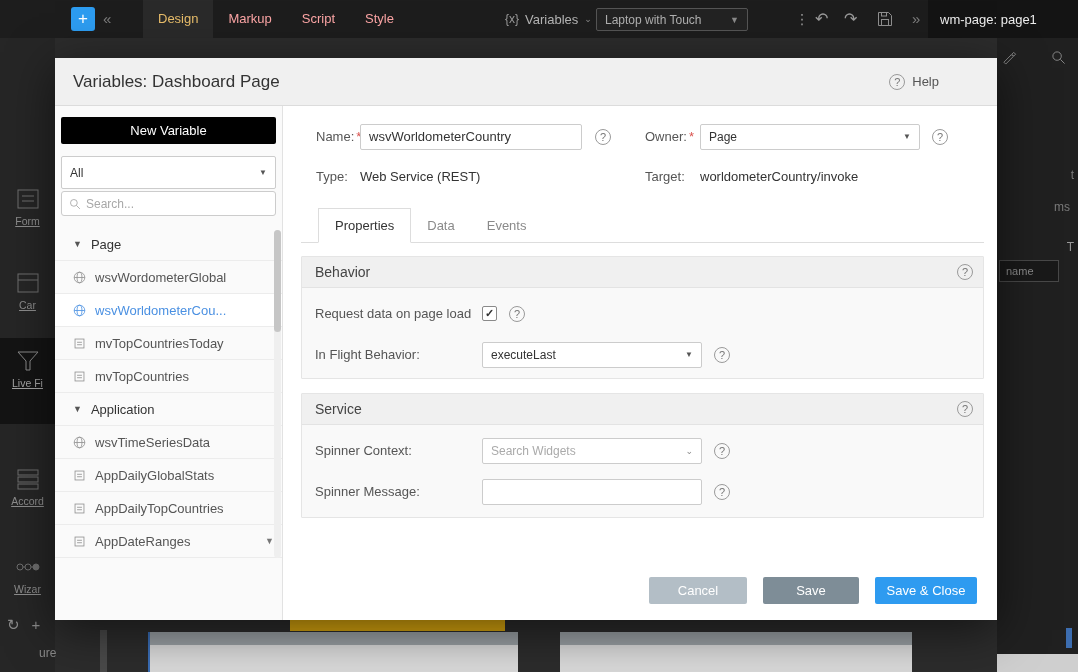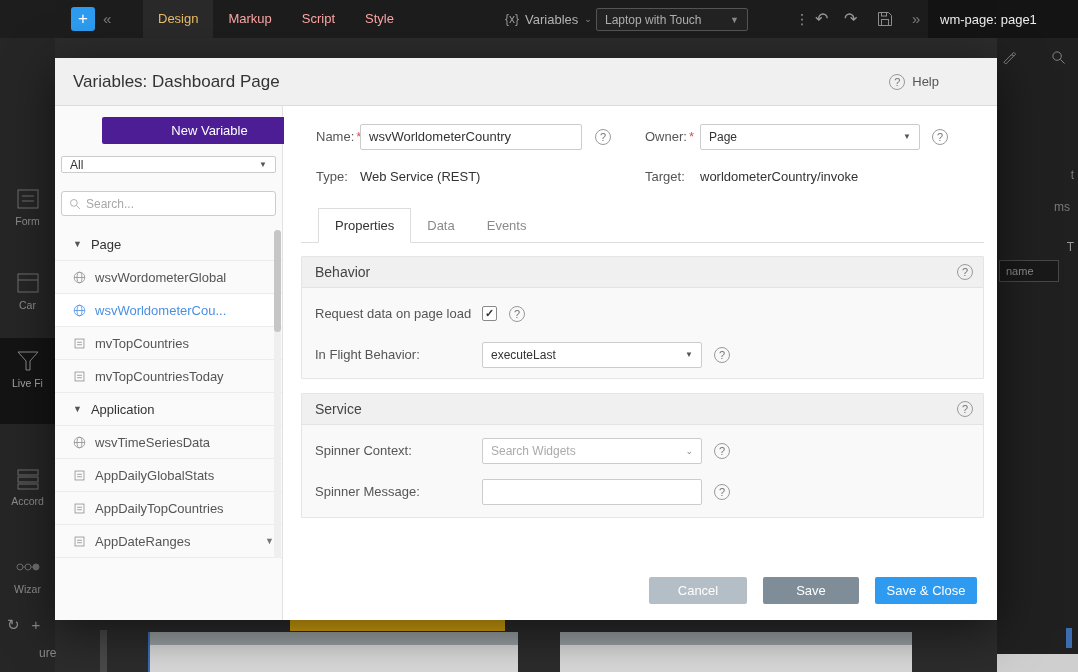--- a/index.html
+++ b/index.html
@@ -27,21 +27,21 @@
   .undo{left:815px;font-size:16px;}
   .redo{left:844px;font-size:16px;}
   .save-svg{position:absolute;left:877px;top:11px;cursor:pointer;}
   .chev-right{position:absolute;left:912px;top:0;line-height:38px;color:#7d7d7d;font-size:15px;cursor:pointer;}
   .page-chip{position:absolute;left:928px;top:0;width:150px;height:38px;background:#141414;color:#ededed;
              font-size:13px;display:flex;align-items:center;padding-left:12px;}
 
   
   .left-rail{position:absolute;left:0;top:38px;width:55px;height:634px;background:#262626;}
   .rail-black{position:absolute;left:0;top:300px;width:55px;height:86px;background:#141414;}
-  .rail-item{position:absolute;left:0;width:55px;text-align:center;color:#8d8d8d;font-size:10.5px;cursor:pointer;}
+  .rail-item{position:absolute;left:0;width:55px;text-align:center;color:#8d8d8d;font-size:10.5px;cursor:pointer;text-decoration:underline;}
   .rail-item svg{display:block;margin:0 auto 5px;}
   .rail-bottom{position:absolute;left:0;top:578px;width:55px;color:#8a8a8a;font-size:15px;display:flex;gap:12px;padding-left:7px;}
 
   
   .right-rail{position:absolute;left:997px;top:38px;width:81px;height:634px;background:#202020;}
   .rr-icons{position:absolute;top:12px;left:5px;right:12px;display:flex;justify-content:space-between;}
   .rr-frag{position:absolute;color:#7a7a7a;font-size:12px;}
   .rr-input{position:absolute;top:222px;left:2px;width:60px;height:22px;border:1px solid #484848;background:#191919;
             color:#8a8a8a;font-size:11px;line-height:20px;padding-left:6px;}
 
@@ -60,23 +60,23 @@
          box-shadow:0 10px 45px rgba(0,0,0,.55);}
   .modal-header{position:absolute;left:0;top:0;right:0;height:48px;background:#f0f0f0;border-bottom:1px solid #dcdcdc;
                 display:flex;align-items:center;}
   .modal-title{margin-left:18px;font-size:17px;color:#333;font-weight:normal;}
   .modal-help{position:absolute;right:58px;display:flex;align-items:center;gap:7px;color:#555;font-size:13px;cursor:pointer;}
   .qmark{display:inline-flex;width:16px;height:16px;border:1px solid #9a9a9a;border-radius:50%;color:#777;
          font-size:11px;align-items:center;justify-content:center;flex:none;}
 
   
   .modal-sidebar{position:absolute;left:0;top:48px;width:228px;bottom:0;background:#fafafa;border-right:1px solid #e2e2e2;}
-  .new-var{position:absolute;left:6px;top:11px;width:215px;height:27px;background:#4c1d95;color:#fff;border:none;
-           font-size:13px;border-radius:2px;cursor:pointer;font-family:inherit;margin-left:41px;}
-  .filter-select{position:absolute;left:6px;top:50px;width:215px;height:17px;background:#fff;border:1px solid #ccc;
+  .new-var{position:absolute;left:6px;top:11px;width:215px;height:27px;background:#000000;color:#fff;border:none;
+           font-size:13px;border-radius:2px;cursor:pointer;font-family:inherit;}
+  .filter-select{position:absolute;left:6px;top:50px;width:215px;height:33px;background:#fff;border:1px solid #ccc;
                  border-radius:2px;font-size:12px;color:#333;display:flex;align-items:center;justify-content:space-between;
                  padding:0 8px;cursor:pointer;}
   .caret-dark{font-size:8px;color:#555;}
   .search-box{position:absolute;left:6px;top:85px;width:215px;height:25px;background:#fff;border:1px solid #ccc;
               border-radius:3px;display:flex;align-items:center;gap:5px;padding:0 7px;}
   .search-box input{border:none;outline:none;flex:1;font-size:12px;color:#333;background:transparent;font-family:inherit;min-width:0;}
   .search-box input::placeholder{color:#a8a8a8;}
   .tree{position:absolute;left:0;top:122px;right:0;bottom:0;}
   .tree-row{height:33px;display:flex;align-items:center;gap:9px;padding-left:18px;border-bottom:1px solid #ececec;
             background:#fafafa;font-size:13px;color:#555;cursor:pointer;}
@@ -291,31 +291,31 @@
           <span>wsvWorldometerCou...</span>
         </div>
         <div class="tree-row">
           <span class="ticon">
               <svg width="13" height="13" viewBox="0 0 16 16">
                 <rect x="2.5" y="2.5" width="11" height="11" fill="none" stroke="currentColor"></rect>
                 <line x1="5" y1="6.5" x2="11" y2="6.5" stroke="currentColor"></line>
                 <line x1="5" y1="9.5" x2="11" y2="9.5" stroke="currentColor"></line>
               </svg>
             </span>
-          <span>mvTopCountries</span>
+          <span>mvTopCountriesToday</span>
         </div>
         <div class="tree-row">
           <span class="ticon">
               <svg width="13" height="13" viewBox="0 0 16 16">
                 <rect x="2.5" y="2.5" width="11" height="11" fill="none" stroke="currentColor"></rect>
                 <line x1="5" y1="6.5" x2="11" y2="6.5" stroke="currentColor"></line>
                 <line x1="5" y1="9.5" x2="11" y2="9.5" stroke="currentColor"></line>
               </svg>
             </span>
-          <span>mvTopCountriesToday</span>
+          <span>mvTopCountries</span>
         </div>
         <div class="tree-row group">
           <span class="tri">▼</span>
           <span>Application</span>
         </div>
         <div class="tree-row">
           <span class="ticon">
               <svg width="13" height="13" viewBox="0 0 16 16">
                 <circle cx="8" cy="8" r="6.5" fill="none" stroke="currentColor"></circle>
                 <ellipse cx="8" cy="8" rx="3" ry="6.5" fill="none" stroke="currentColor"></ellipse>

